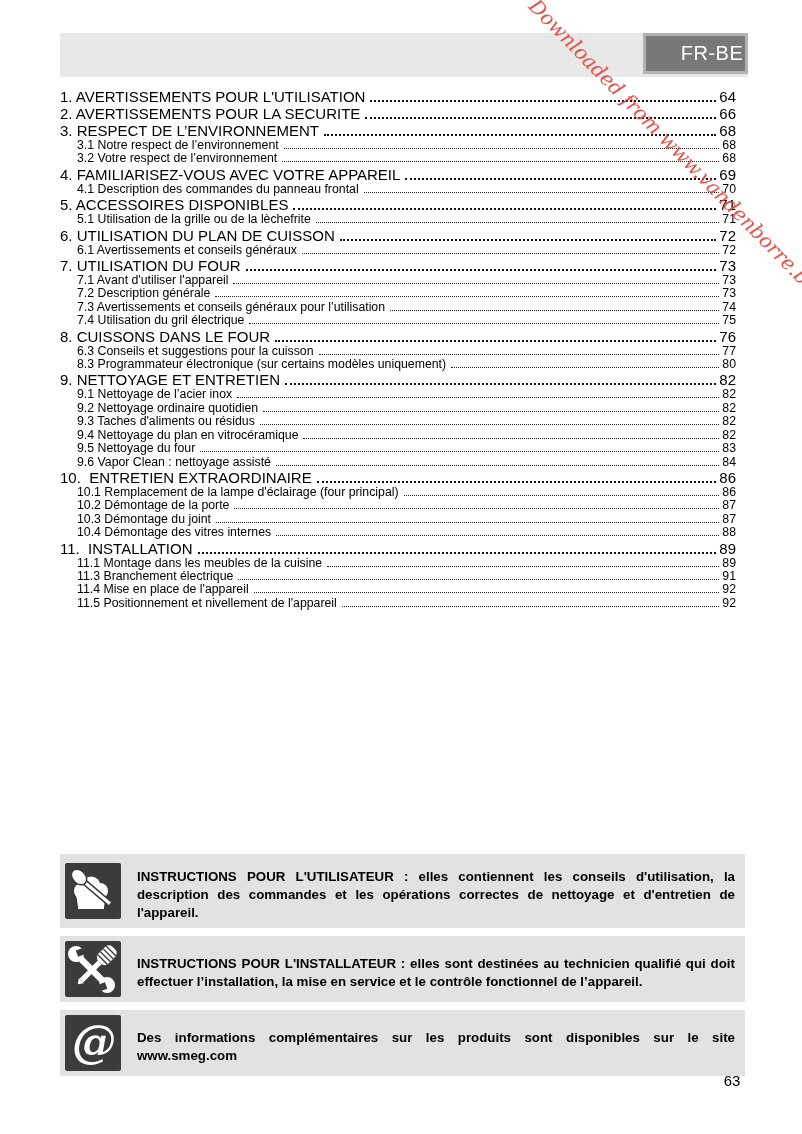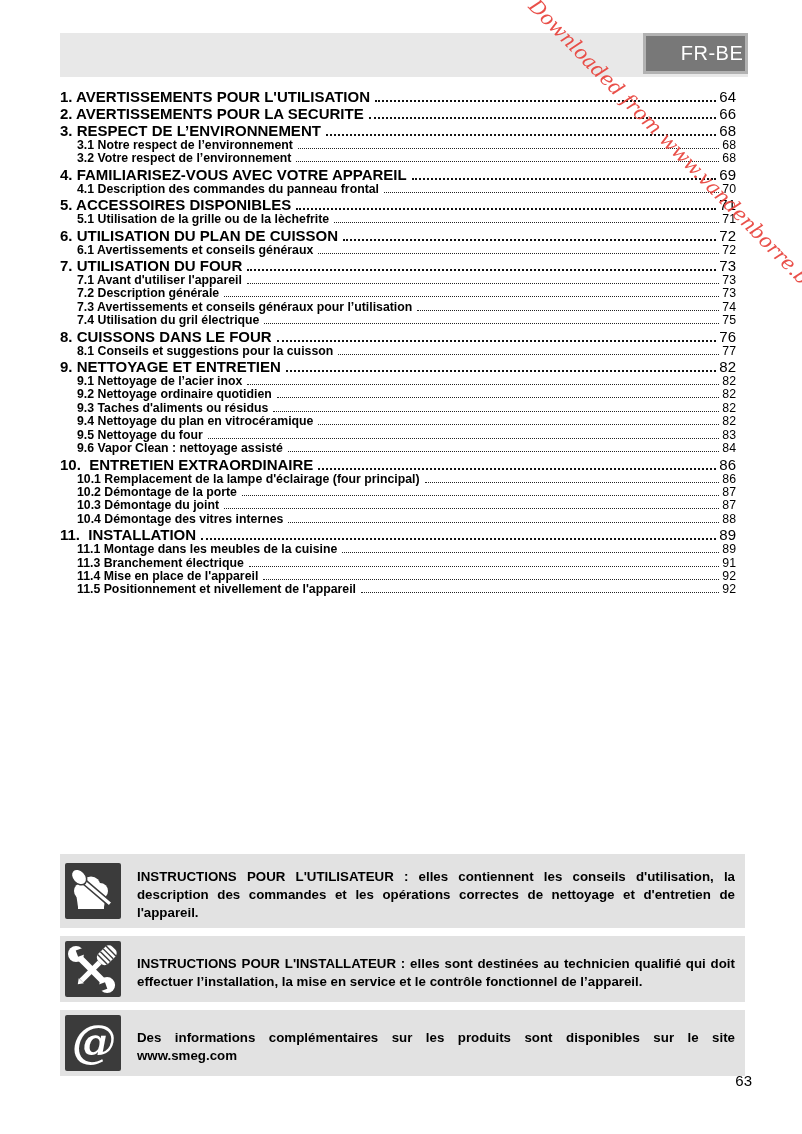--- a/index.html
+++ b/index.html
@@ -27,21 +27,21 @@
     position:absolute;right:0;top:0;width:66px;height:35px;
     background:#787878;border:3px solid #b2b2b2;
     display:flex;align-items:center;justify-content:center;
     color:#fff;font-size:20px;letter-spacing:.5px;padding-left:33px;
   }
   
   .toc{position:absolute;left:60px;top:88px;width:676px;}
   .toc-row{display:flex;align-items:baseline;}
   .toc-row.lvl1{font-size:15px;line-height:17px;}
   .toc-row.lvl2{font-size:12.3px;line-height:13.4px;padding-left:17px;}
-  .toc-label{flex:0 0 auto;white-space:pre;font-weight:bold;}
+  .toc-label{flex:0 0 auto;white-space:pre;}
   .leader{flex:1 1 auto;border-bottom:2px dotted #111;margin:0 3px 3px 5px;min-width:20px;}
   .lvl2 .leader{border-bottom:1.6px dotted #222;margin-bottom:2px;}
   .toc-page{flex:0 0 auto;}
   
   .boxes{position:absolute;left:60px;top:854px;width:685px;}
   .info-box{
     background:#e2e2e2;display:flex;align-items:center;
     margin-bottom:8px;
   }
   .info-box .icon-square{
@@ -50,21 +50,21 @@
     display:flex;align-items:center;justify-content:center;
   }
   .info-box .box-text{
     flex:1 1 auto;padding:14px 10px 6px 11px;
     font-weight:bold;font-size:13.3px;line-height:18px;text-align:justify;
   }
   .box-1{min-height:66px;}
   .box-2{min-height:61px;}
   .box-3{min-height:63px;margin-bottom:0;}
   
-  .page-number{position:absolute;left:712px;top:1072px;width:40px;text-align:right;font-size:15px;}
+  .page-number{position:absolute;left:712px;top:1072px;width:40px;text-align:center;font-size:15px;}
 </style>
 </head>
 <body>
 
 <div class="watermark">Downloaded from www.vandenborre.be</div>
 
 <div class="header-bar">
   <span class="page-title">Sommaire</span>
   <div class="lang-badge">
     <span>FR-BE</span>
@@ -151,23 +151,28 @@
       <span class="toc-label">7.4 Utilisation du gril électrique</span>
       <span class="leader"></span>
       <span class="toc-page">75</span>
     </div>
     <div class="toc-row lvl1">
       <span class="toc-label">8. CUISSONS DANS LE FOUR</span>
       <span class="leader"></span>
       <span class="toc-page">76</span>
     </div>
     <div class="toc-row lvl2">
-      <span class="toc-label">8.1 Conseils et suggestions pour la cuisson</span>
+      <span class="toc-label">6.3 Conseils et suggestions pour la cuisson</span>
       <span class="leader"></span>
       <span class="toc-page">77</span>
+    </div>
+    <div class="toc-row lvl2">
+      <span class="toc-label">8.3 Programmateur électronique (sur certains modèles uniquement)</span>
+      <span class="leader"></span>
+      <span class="toc-page">80</span>
     </div>
     <div class="toc-row lvl1">
       <span class="toc-label">9. NETTOYAGE ET ENTRETIEN</span>
       <span class="leader"></span>
       <span class="toc-page">82</span>
     </div>
     <div class="toc-row lvl2">
       <span class="toc-label">9.1 Nettoyage de l’acier inox</span>
       <span class="leader"></span>
       <span class="toc-page">82</span>

